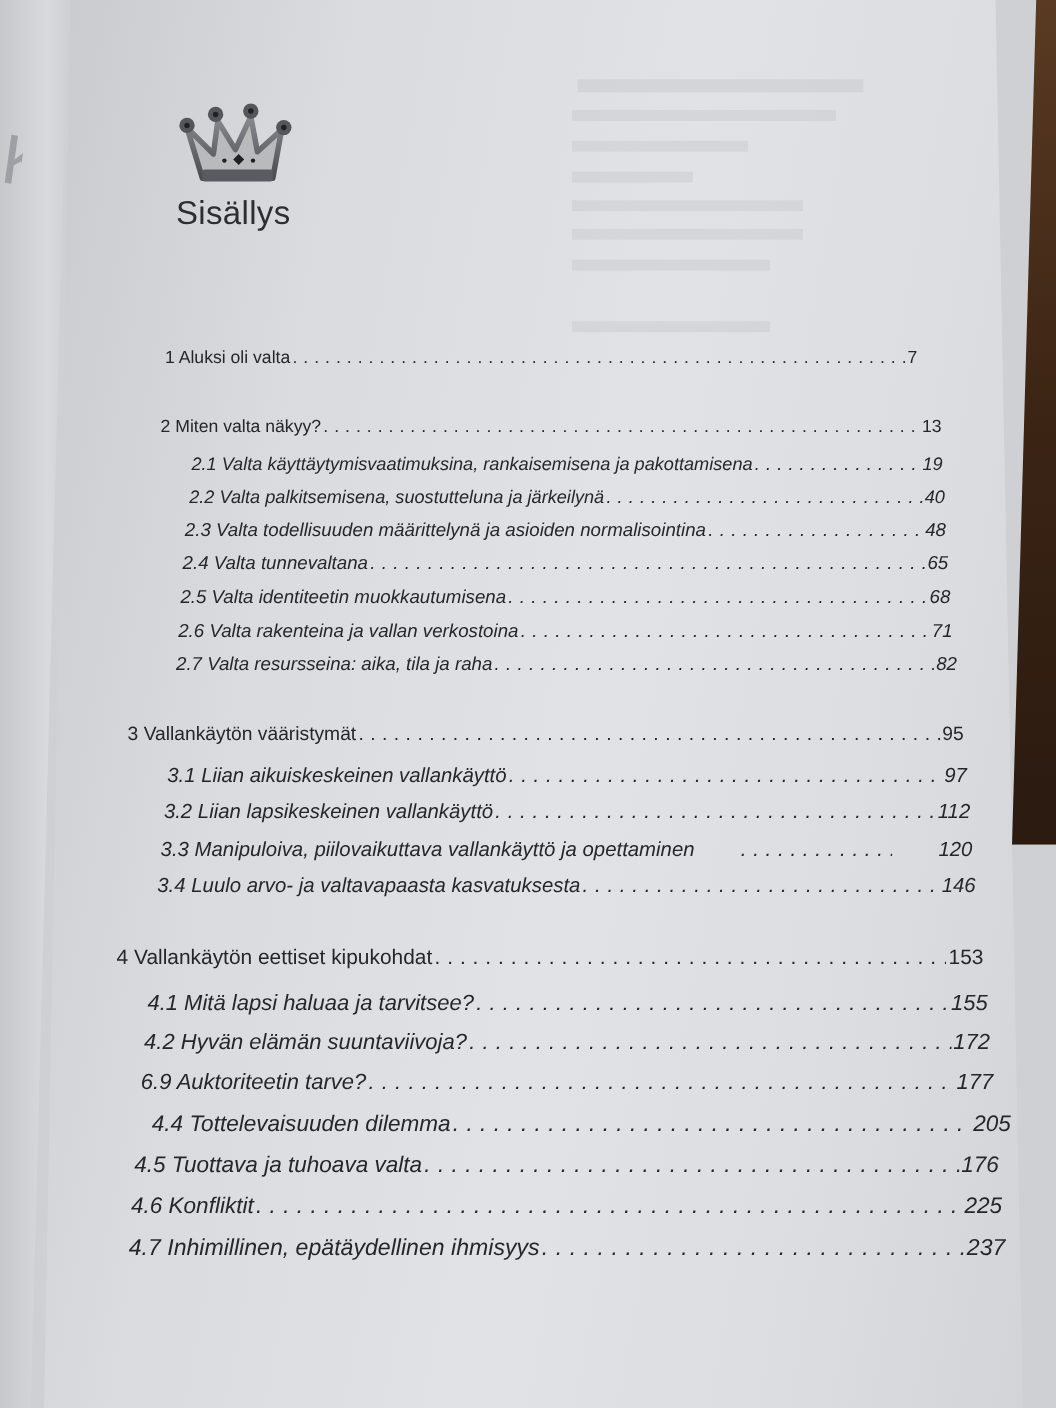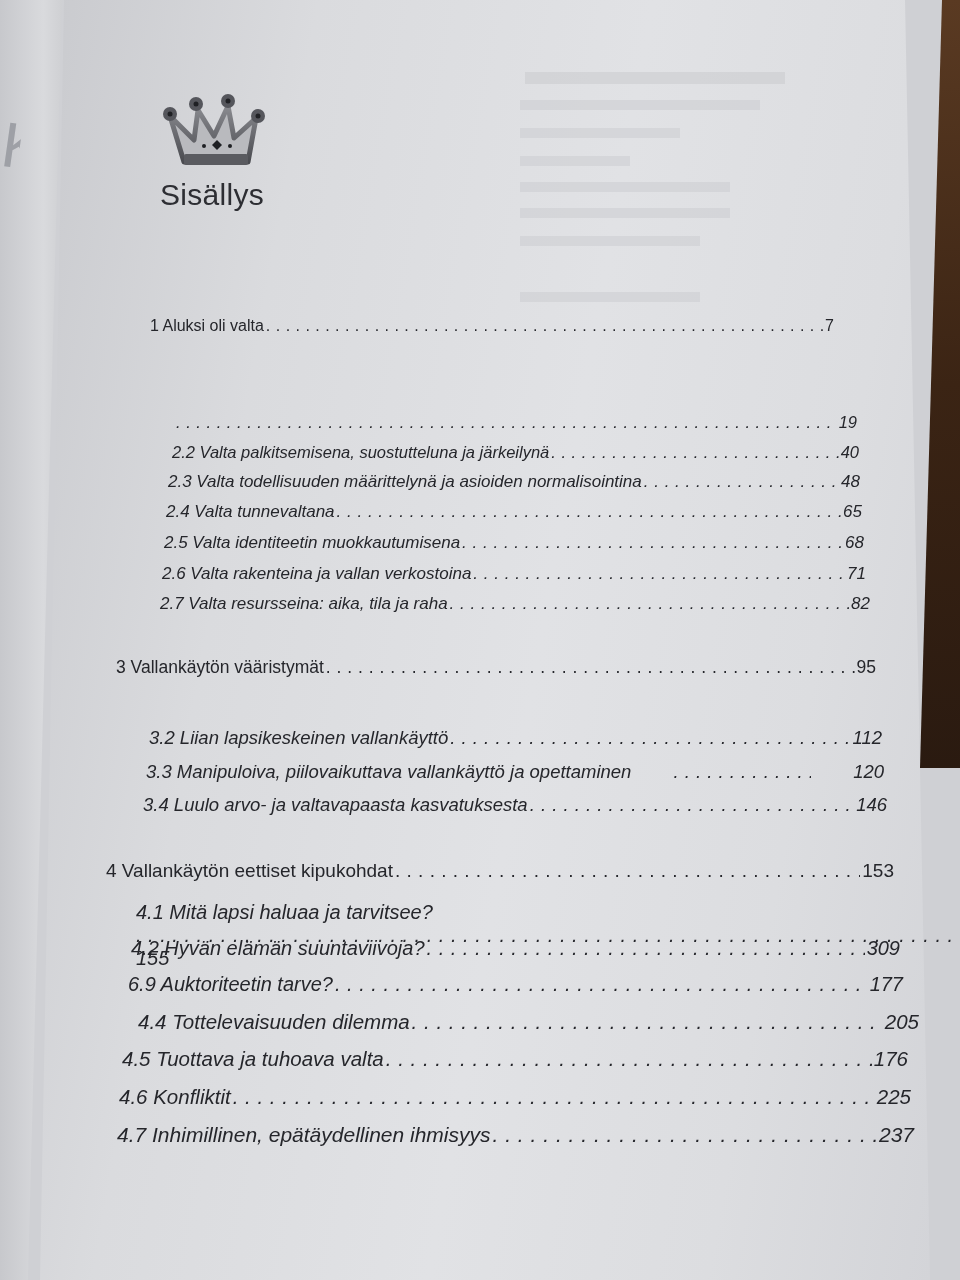--- a/index.html
+++ b/index.html
@@ -164,21 +164,27 @@
 <div class="title">Sisällys</div>
 
 <div class="toc">
 
   <div class="toc-row chapter" style="left:150px;top:317px;width:684px;font-size:16px;">
     <span class="label">1 Aluksi oli valta</span>
     <span class="dots"></span>
     <span class="page-num">7</span>
   </div>
 
+  <div class="toc-row chapter" style="left:146px;top:380px;width:710px;font-size:16px;">
+    <span class="label">2 Miten valta näkyy?</span>
+    <span class="dots"></span>
+    <span class="page-num">13</span>
+  </div>
   <div class="toc-row section" style="left:174px;top:413px;width:683px;font-size:16.5px;">
+    <span class="label">2.1 Valta käyttäytymisvaatimuksina, rankaisemisena ja pakottamisena</span>
     <span class="dots"></span>
     <span class="page-num">19</span>
   </div>
   <div class="toc-row section" style="left:172px;top:443px;width:687px;font-size:16.5px;">
     <span class="label">2.2 Valta palkitsemisena, suostutteluna ja järkeilynä</span>
     <span class="dots"></span>
     <span class="page-num">40</span>
   </div>
   <div class="toc-row section" style="left:168px;top:472px;width:692px;font-size:17px;">
     <span class="label">2.3 Valta todellisuuden määrittelynä ja asioiden normalisointina</span>
@@ -204,20 +210,25 @@
     <span class="label">2.7 Valta resursseina: aika, tila ja raha</span>
     <span class="dots"></span>
     <span class="page-num">82</span>
   </div>
 
   <div class="toc-row chapter" style="left:116px;top:657px;width:760px;font-size:17.5px;">
     <span class="label">3 Vallankäytön vääristymät</span>
     <span class="dots"></span>
     <span class="page-num">95</span>
   </div>
+  <div class="toc-row section" style="left:152px;top:694px;width:727px;font-size:18.5px;">
+    <span class="label">3.1 Liian aikuiskeskeinen vallankäyttö</span>
+    <span class="dots"></span>
+    <span class="page-num">97</span>
+  </div>
   <div class="toc-row section" style="left:149px;top:727px;width:733px;font-size:18.5px;align-items:flex-end;">
     <span class="label">3.2 Liian lapsikeskeinen vallankäyttö</span>
     <span class="dots"></span>
     <span class="page-num">112</span>
   </div>
   <div class="toc-row section" style="left:146px;top:761px;width:738px;font-size:18.5px;gap:40px;">
     <span class="label">3.3 Manipuloiva, piilovaikuttava vallankäyttö ja opettaminen</span>
     <span class="dots"></span>
     <span class="page-num">120</span>
   </div>
@@ -225,29 +236,29 @@
     <span class="label">3.4 Luulo arvo- ja valtavapaasta kasvatuksesta</span>
     <span class="dots"></span>
     <span class="page-num">146</span>
   </div>
 
   <div class="toc-row chapter" style="left:106px;top:860px;width:788px;font-size:19px;">
     <span class="label">4 Vallankäytön eettiset kipukohdat</span>
     <span class="dots"></span>
     <span class="page-num">153</span>
   </div>
-  <div class="toc-row section" style="left:134px;top:901px;width:764px;font-size:20px;flex-direction:column;">
+  <div class="toc-row section" style="left:134px;top:901px;width:764px;font-size:20px;">
     <span class="label">4.1 Mitä lapsi haluaa ja tarvitsee?</span>
     <span class="dots"></span>
     <span class="page-num">155</span>
   </div>
   <div class="toc-row section" style="left:131px;top:937px;width:769px;font-size:20px;">
     <span class="label">4.2 Hyvän elämän suuntaviivoja?</span>
     <span class="dots"></span>
-    <span class="page-num">309</span>
+    <span class="page-num">172</span>
   </div>
   <div class="toc-row section" style="left:128px;top:973px;width:775px;font-size:20px;">
     <span class="label">6.9 Auktoriteetin tarve?</span>
     <span class="dots"></span>
     <span class="page-num">177</span>
   </div>
   <div class="toc-row section" style="left:125px;top:1010px;width:781px;font-size:20.5px;margin-left:13px;">
     <span class="label">4.4 Tottelevaisuuden dilemma</span>
     <span class="dots"></span>
     <span class="page-num">205</span>

